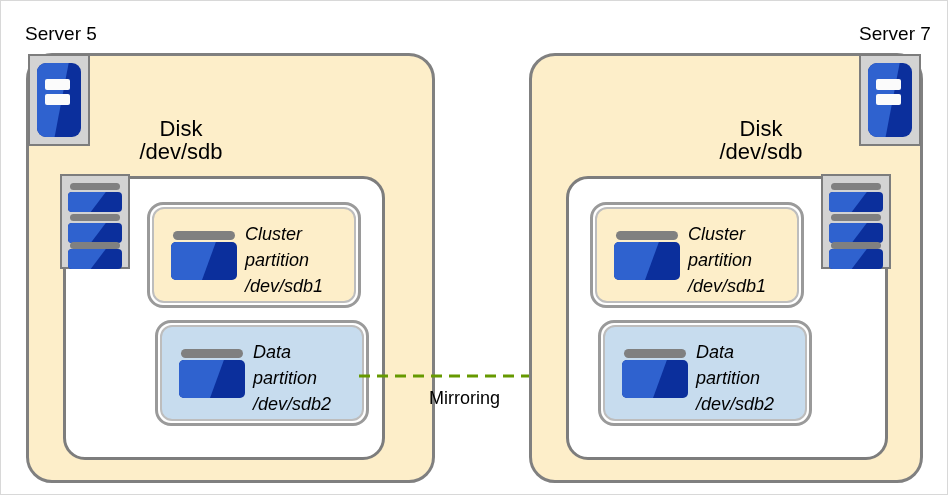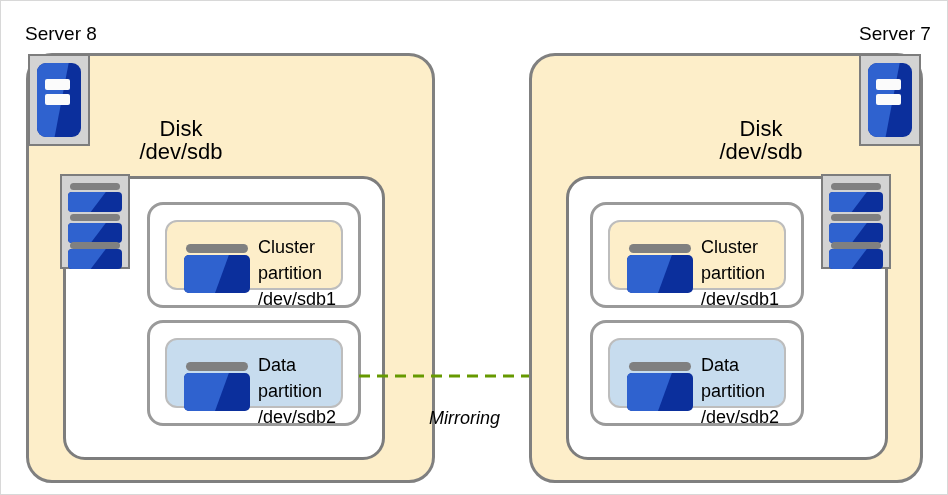--- a/index.html
+++ b/index.html
@@ -60,33 +60,34 @@
     border: 3px solid #7d7d7d;
     border-radius: 22px;
     box-sizing: border-box;
   }
 
   
   .part-box {
     border: 3px solid #9a9a9a;
     border-radius: 16px;
     box-sizing: border-box;
-    padding: 15px;
+    padding: 2px;
+    font-style: italic;
   }
   .part-box-inner {
     width: 100%;
     height: 100%;
     box-sizing: border-box;
     border: 2px solid #bdbdbd;
     border-radius: 12px;
     position: relative;
   }
   .part-cluster .part-box-inner { background: #fdeec9; }
   .part-data   .part-box-inner { background: #c7dcee; }
-  .part-data   { border-color: #9a9a9a; }
+  .part-data   { border-color: #9a9a9a; margin-left: 8px; }
 
   .part-text {
     position: absolute;
     font-size: 18px;
     color: #000;
     line-height: 26px;
     white-space: nowrap;
   }
 
   
@@ -178,21 +179,21 @@
   }
 
   
   .arrow-svg { position: absolute; }
 </style>
 </head>
 <body>
 
 <div id="canvas">
 
-  <div class="abs server-label" style="left:24px; top:22px;">Server 8</div>
+  <div class="abs server-label" style="left:24px; top:22px;">Server 5</div>
 
   <div class="abs server-box" style="left:25px; top:52px; width:409px; height:430px;"></div>
 
   <div class="server-icon-frame" style="left:27px; top:53px; width:62px; height:92px;">
     <div class="unit">
       <div class="bar b1"></div>
       <div class="bar b2"></div>
     </div>
   </div>
 
@@ -238,21 +239,21 @@
         <div>/dev/sdb2</div>
       </div>
     </div>
   </div>
 
   <svg class="arrow-svg" style="left:358px; top:364px;" width="236" height="22" viewBox="0 0 236 22">
     <line x1="0" y1="11" x2="222" y2="11" stroke="#669900" stroke-width="3" stroke-dasharray="11 7"></line>
     <path d="M 218 3 L 234 11 L 218 19" fill="none" stroke="#669900" stroke-width="3"></path>
   </svg>
 
-  <div class="abs mirroring-label" style="left:428px; top:406px;font-style:italic;">Mirroring</div>
+  <div class="abs mirroring-label" style="left:428px; top:386px;">Mirroring</div>
 
   <div class="abs server-label" style="left:858px; top:22px;">Server 7</div>
 
   <div class="abs server-box" style="left:528px; top:52px; width:394px; height:430px;"></div>
 
   <div class="server-icon-frame" style="left:858px; top:53px; width:62px; height:92px;">
     <div class="unit">
       <div class="bar b1"></div>
       <div class="bar b2"></div>
     </div>

